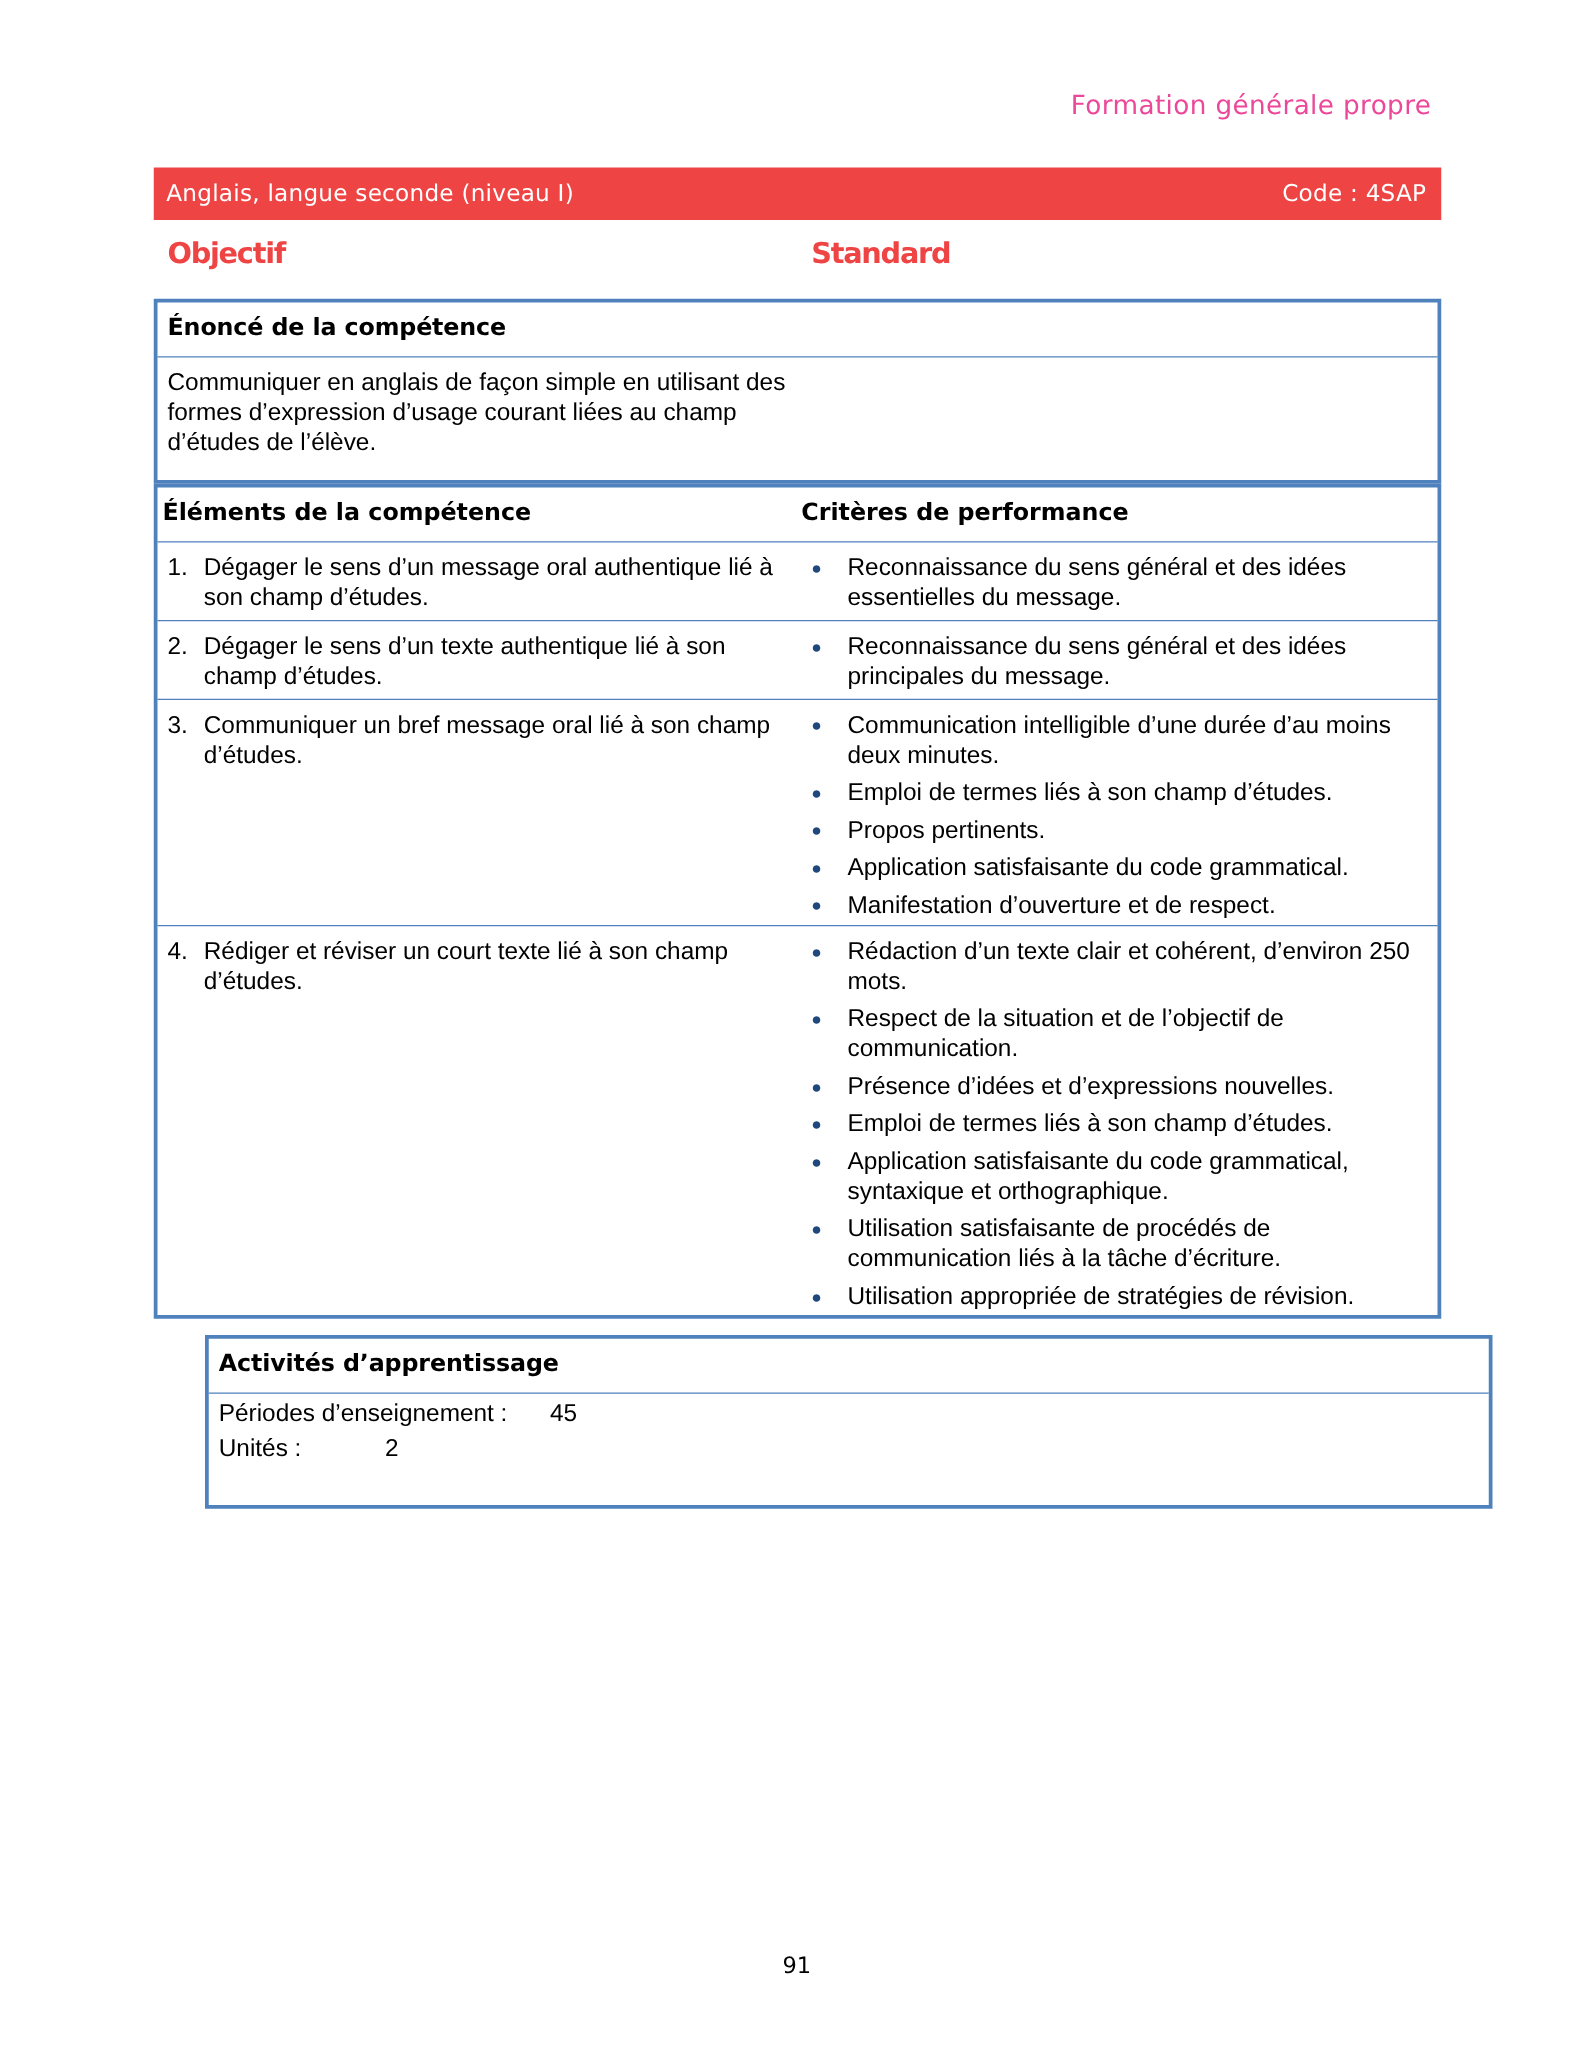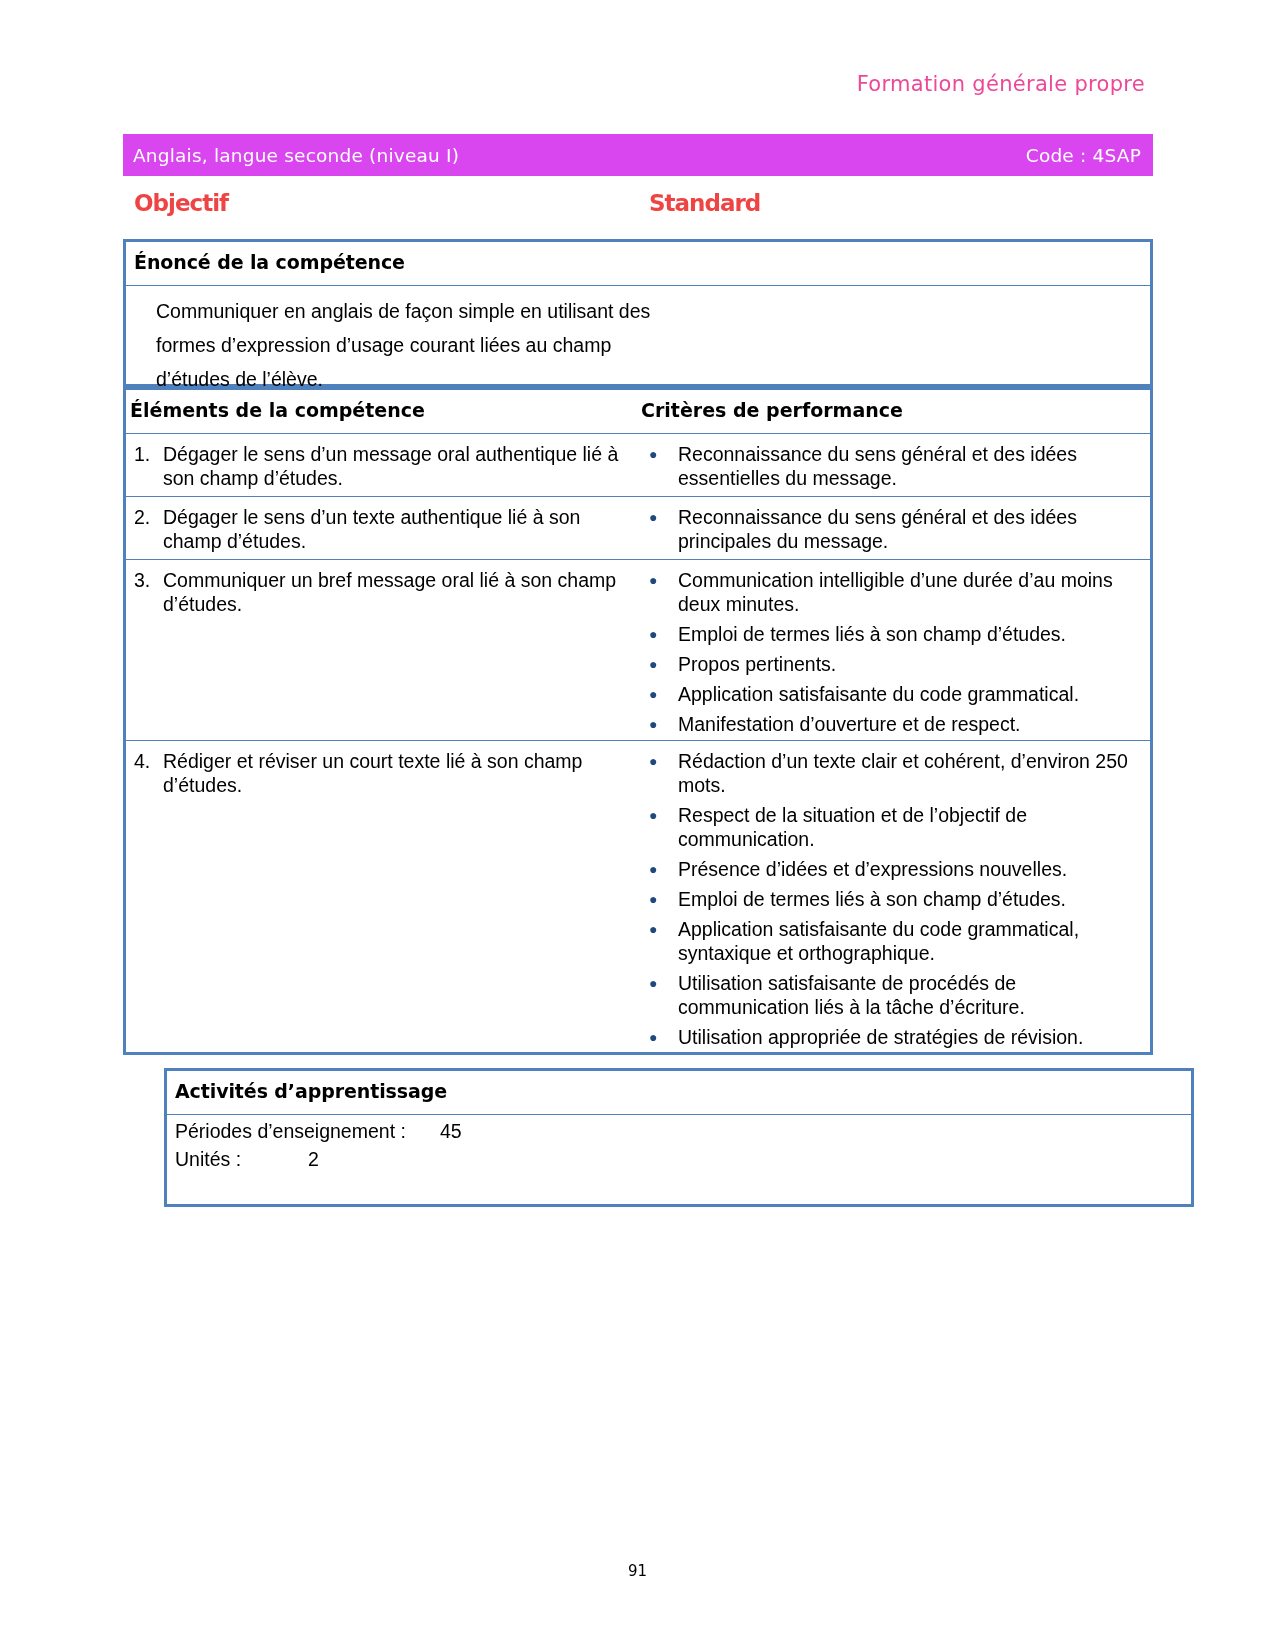--- a/index.html
+++ b/index.html
@@ -1,44 +1,44 @@
 <!DOCTYPE html>
 <html><head>
   <meta charset="utf-8">
   <style>
     html, body { margin: 0; padding: 0; background: #ffffff; }
     body { width: 1275px; height: 1650px; position: relative; overflow: hidden;
            font-family: "DejaVu Sans", sans-serif; color: #000; }
     .running-header { position: absolute; top: 72px; right: 130px; font-size: 21px; color: #ec4899;
                       letter-spacing: 0.3px; }
-    .band { position: absolute; left: 123px; top: 134px; width: 1030px; height: 42px; background: #d946ef;
+    .band { position: absolute; left: 123px; top: 134px; width: 1030px; height: 42px; background: #ef4444;
             color: #fff; font-size: 18.5px; display: flex; justify-content: space-between; align-items: center;
             box-sizing: border-box; padding: 0 12px 0 10px; letter-spacing: 0.2px; }
     .col-titles { position: absolute; top: 190px; left: 134px; width: 1010px; height: 34px; }
     .col-title { position: absolute; font-family: "DejaVu Sans", sans-serif; font-weight: bold;
                  font-size: 23px; color: #ef4444; letter-spacing: -1px; }
     .box { position: absolute; left: 123px; width: 1030px; border: 3px solid #4f81bd; box-sizing: border-box; }
     .box-head { font-weight: bold; font-size: 19px; padding: 9px 8px 0 8px; height: 44px; box-sizing: border-box;
                 border-bottom: 1.5px solid #4f81bd; letter-spacing: -0.1px; }
-    .statement { font-size: 19.5px; line-height: 34px; padding: 8px 8px 0 8px; width: 520px; font-family: "Liberation Sans", sans-serif; margin-left: 22px; }
+    .statement { font-size: 19.5px; line-height: 24px; padding: 8px 8px 0 8px; width: 520px; font-family: "Liberation Sans", sans-serif; }
     .grid-head { display: flex; height: 44px; border-bottom: 1.5px solid #4f81bd; font-weight: bold; font-size: 19px; box-sizing: border-box; }
     .grid-head > div { padding: 9px 8px 0 4px; box-sizing: border-box; }
     .c1 { width: 511px; }
     .c2 { flex: 1; }
     .grow { display: flex; border-bottom: 1.5px solid #4f81bd; box-sizing: border-box; }
     .grow:last-child { border-bottom: none; }
     .grow > div { box-sizing: border-box; }
     .el { display: flex; font-size: 19.5px; line-height: 24px; padding: 8px 8px 0 8px; font-family: "Liberation Sans", sans-serif; }
     .el .num { width: 29px; flex: none; }
     .crit { padding: 8px 8px 0 8px; }
     .crit-item { display: flex; font-size: 19.5px; line-height: 24px; margin-bottom: 6px; font-family: "Liberation Sans", sans-serif; }
     .bullet { width: 29px; flex: none; color: #1f497d; font-size: 14px; padding-left: 4px; line-height: 24px; }
     .act-row { font-size: 19.5px; line-height: 28px; padding: 0 8px; font-family: "Liberation Sans", sans-serif; }
     .act-label { display: inline-block; }
-    .page-num { position: absolute; top: 1562px; left: 0; width: 1275px; text-align: center; font-size: 15px; }
+    .page-num { position: absolute; top: 1562px; left: 0; width: 1275px; text-align: center; font-size: 18px; }
   </style>
 </head>
 <body>
 
 <div class="running-header">Formation générale propre</div>
 
 <div class="band">
   <span>Anglais, langue seconde (niveau I)</span>
   <span>Code : 4SAP</span>
 </div>

